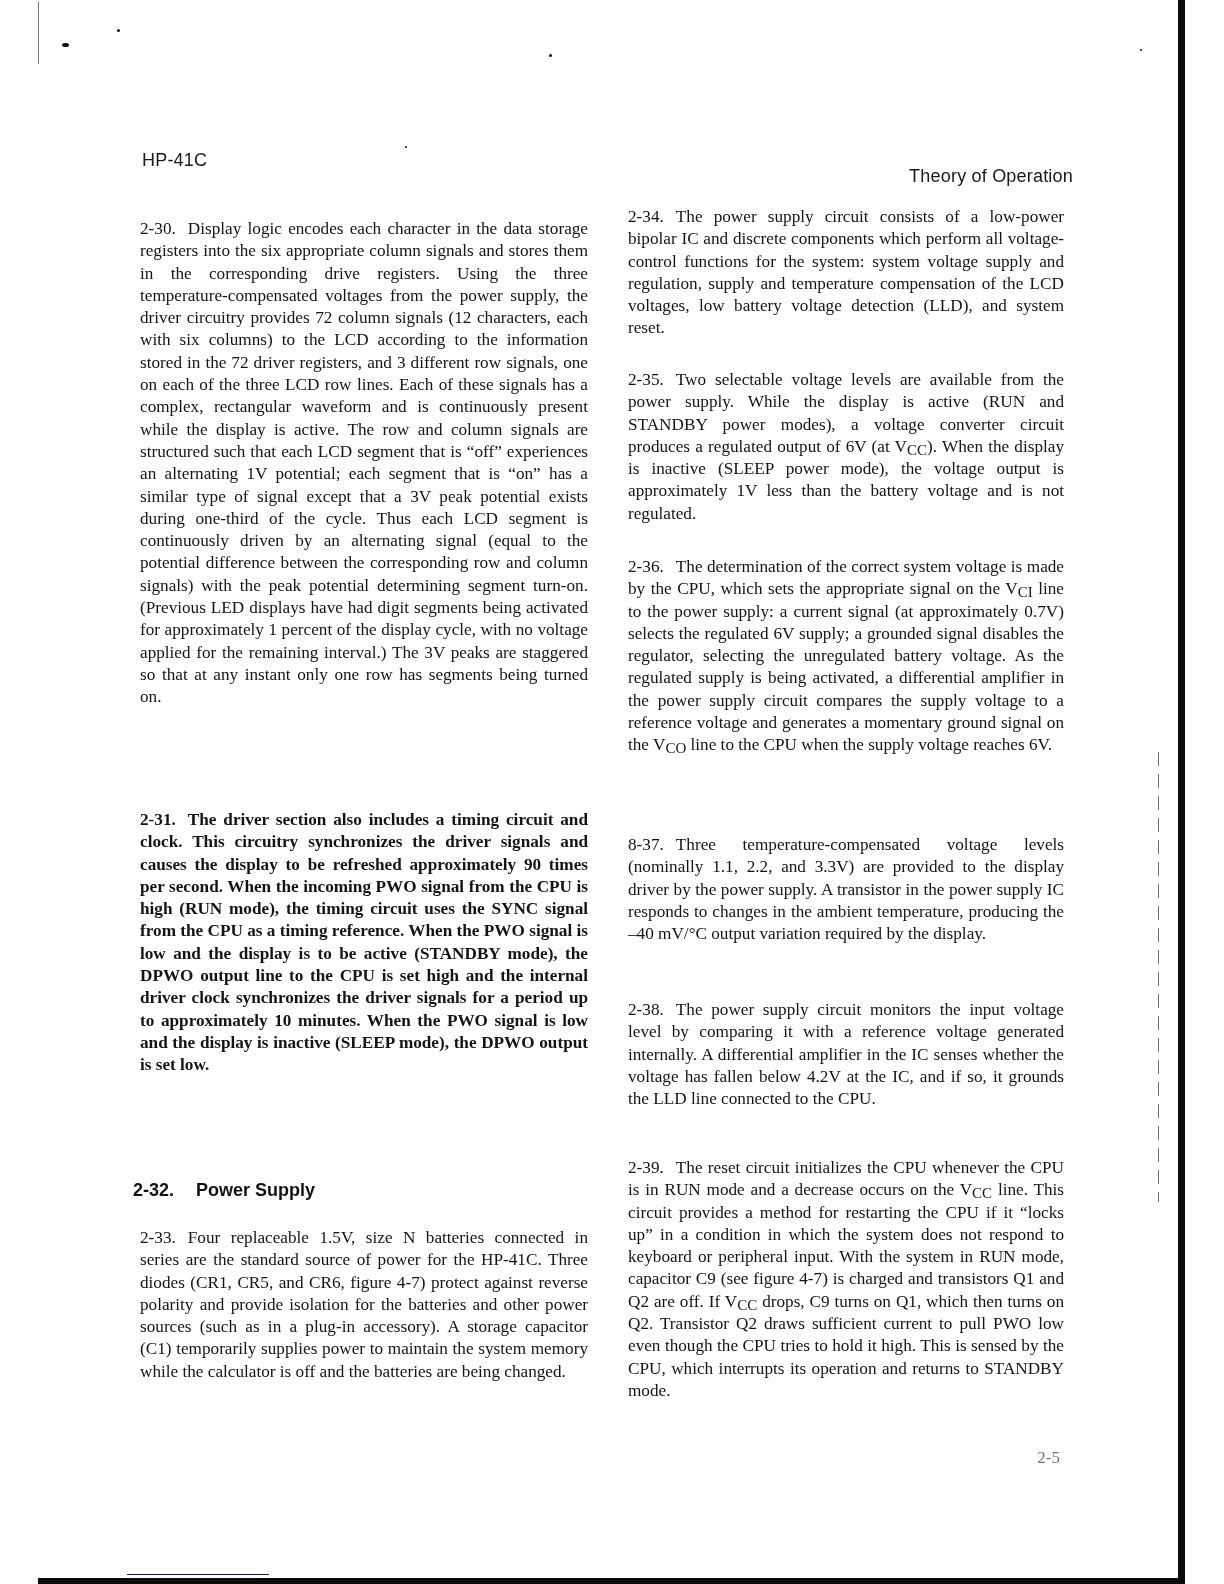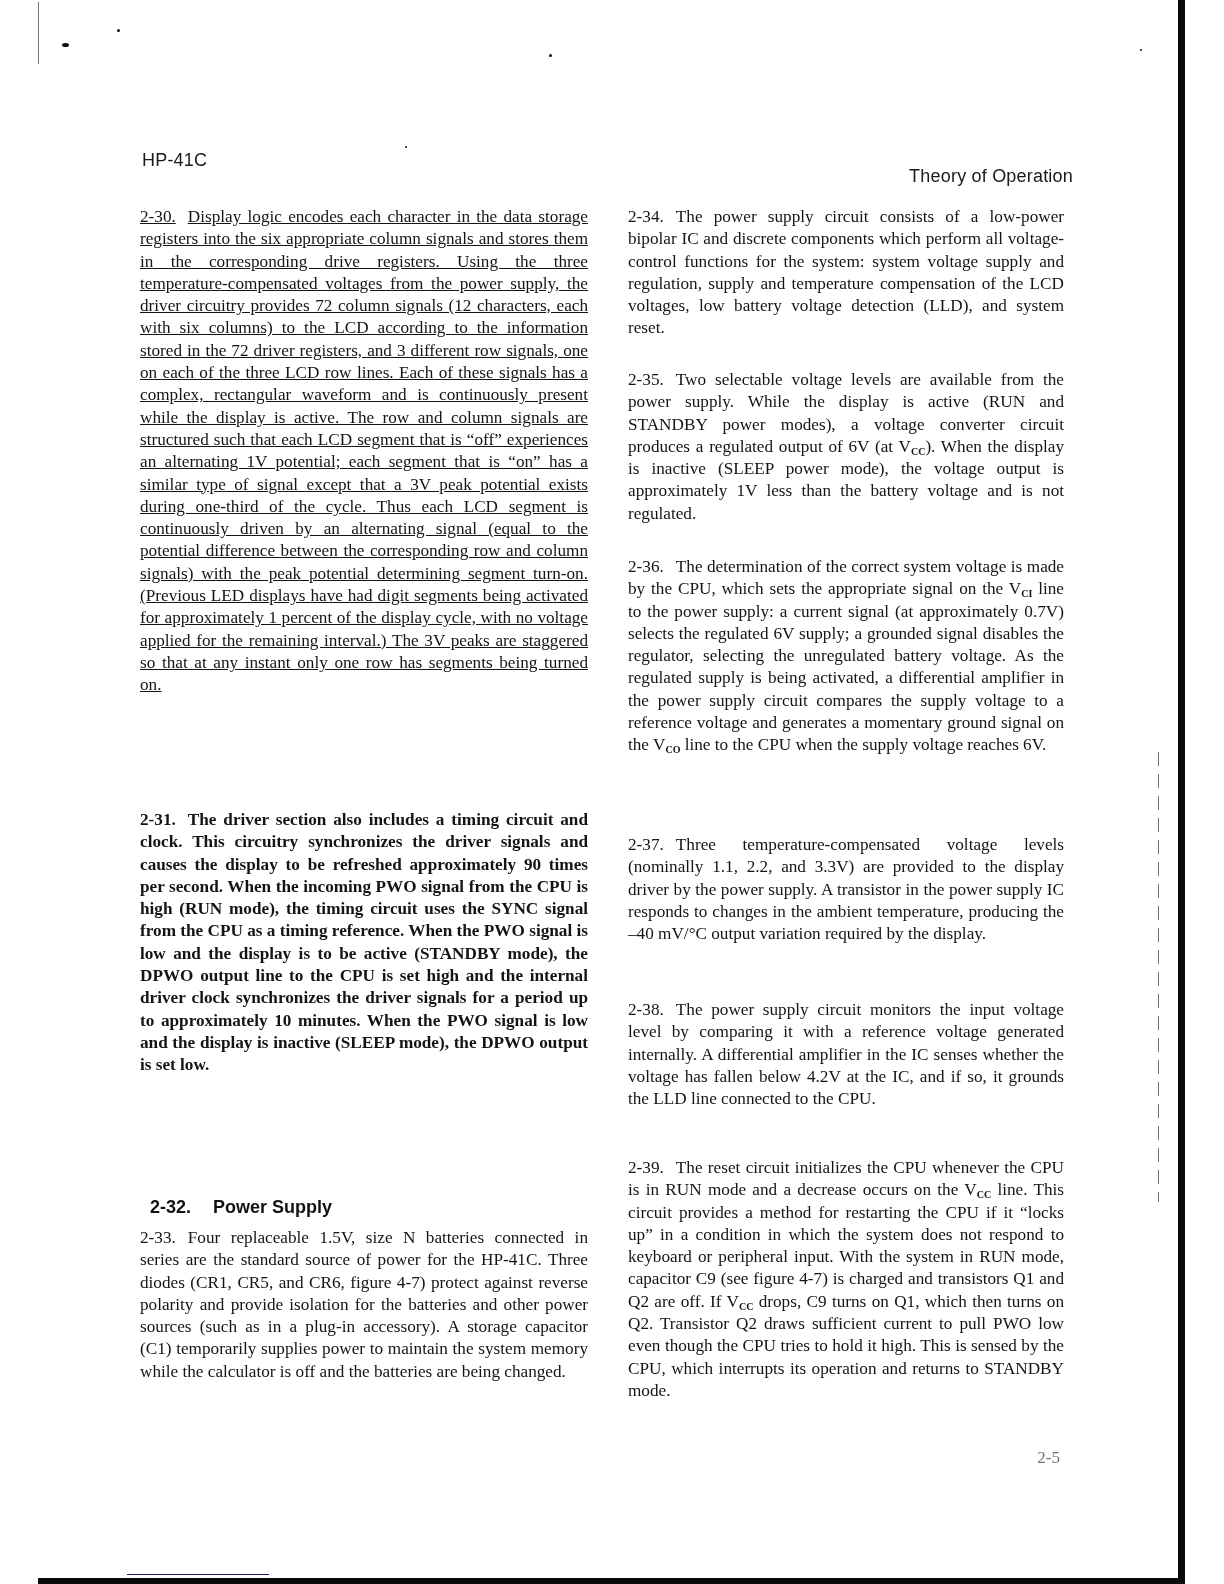--- a/index.html
+++ b/index.html
@@ -72,31 +72,31 @@
       position: absolute;
       font-size: 17.2px;
       line-height: 22.3px;
       text-align: justify;
       color: #141414;
       margin: 0;
     }
     .col-left { left: 140px; width: 448px; }
     .col-right { left: 628px; width: 436px; }
     .para .num { margin-right: 12px; }
-    .para sub { font-size: 10px; vertical-align: -3px; line-height: 0; font-weight: bold; }
+    .para sub { font-size: 15px; vertical-align: -3px; line-height: 0; }
 
     .section-heading {
       position: absolute;
       left: 133px;
       top: 1180px;
       font-family: "Liberation Sans", "DejaVu Sans", sans-serif;
       font-weight: bold;
       font-size: 18px;
       color: #111;
-      margin: 17px;
+      margin: 0;
     }
     .section-heading .num { margin-right: 22px; }
 
     .page-number {
       position: absolute;
       right: 164px;
       top: 1448px;
       font-size: 17px;
       color: #737373;
     }
@@ -113,21 +113,21 @@
   <div class="speck" style="left:405px;top:146px;width:2px;height:2px;"></div>
   <div class="speck" style="left:1140px;top:49px;width:2px;height:2px;"></div>
   <div class="right-border"></div>
   <div class="right-dash"></div>
   <div class="bottom-border"></div>
   <div class="blue-line"></div>
 
   <div class="running-head left">HP-41C</div>
   <div class="running-head right">Theory of Operation</div>
 
-  <p class="para col-left" style="top:206px;text-decoration:underline;">
+  <p class="para col-left" style="top:218px;">
     <span class="num">2-30.</span><span>Display logic encodes each character in the data storage registers into the six appropriate column signals and stores them in the corresponding drive registers. Using the three temperature-compensated voltages from the power supply, the driver circuitry provides 72 column signals (12 characters, each with six columns) to the LCD according to the information stored in the 72 driver registers, and 3 different row signals, one on each of the three LCD row lines. Each of these signals has a complex, rectangular waveform and is continuously present while the display is active. The row and column signals are structured such that each LCD segment that is “off” experiences an alternating 1V potential; each segment that is “on” has a similar type of signal except that a 3V peak potential exists during one-third of the cycle. Thus each LCD segment is continuously driven by an alternating signal (equal to the potential difference between the corresponding row and column signals) with the peak potential determining segment turn-on. (Previous LED displays have had digit segments being activated for approximately 1 percent of the display cycle, with no voltage applied for the remaining interval.) The 3V peaks are staggered so that at any instant only one row has segments being turned on.</span>
   </p>
 
   <p class="para col-left" style="top:809px;font-weight:bold;">
     <span class="num">2-31.</span><span>The driver section also includes a timing circuit and clock. This circuitry synchronizes the driver signals and causes the display to be refreshed approximately 90 times per second. When the incoming PWO signal from the CPU is high (RUN mode), the timing circuit uses the SYNC signal from the CPU as a timing reference. When the PWO signal is low and the display is to be active (STANDBY mode), the DPWO output line to the CPU is set high and the internal driver clock synchronizes the driver signals for a period up to approximately 10 minutes. When the PWO signal is low and the display is inactive (SLEEP mode), the DPWO output is set low.</span>
   </p>
 
   <h2 class="section-heading">
     <span class="num">2-32.</span><span>Power Supply</span>
   </h2>
@@ -142,21 +142,21 @@
 
   <p class="para col-right" style="top:369px;">
     <span class="num">2-35.</span><span>Two selectable voltage levels are available from the power supply. While the display is active (RUN and STANDBY power modes), a voltage converter circuit produces a regulated output of 6V (at V</span><sub>CC</sub><span>). When the display is inactive (SLEEP power mode), the voltage output is approximately 1V less than the battery voltage and is not regulated.</span>
   </p>
 
   <p class="para col-right" style="top:556px;">
     <span class="num">2-36.</span><span>The determination of the correct system voltage is made by the CPU, which sets the appropriate signal on the V</span><sub>CI</sub><span> line to the power supply: a current signal (at approximately 0.7V) selects the regulated 6V supply; a grounded signal disables the regulator, selecting the unregulated battery voltage. As the regulated supply is being activated, a differential amplifier in the power supply circuit compares the supply voltage to a reference voltage and generates a momentary ground signal on the V</span><sub>CO</sub><span> line to the CPU when the supply voltage reaches 6V.</span>
   </p>
 
   <p class="para col-right" style="top:834px;">
-    <span class="num">2-37.</span><span>Three temperature-compensated voltage levels (nominally 1.1, 2.2, and 3.3V) are provided to the display driver by the power supply. A transistor in the power supply IC responds to changes in the ambient temperature, producing the –40 mV/°C output variation required by the display.</span>
+    <span class="num">8-37.</span><span>Three temperature-compensated voltage levels (nominally 1.1, 2.2, and 3.3V) are provided to the display driver by the power supply. A transistor in the power supply IC responds to changes in the ambient temperature, producing the –40 mV/°C output variation required by the display.</span>
   </p>
 
   <p class="para col-right" style="top:999px;">
     <span class="num">2-38.</span><span>The power supply circuit monitors the input voltage level by comparing it with a reference voltage generated internally. A differential amplifier in the IC senses whether the voltage has fallen below 4.2V at the IC, and if so, it grounds the LLD line connected to the CPU.</span>
   </p>
 
   <p class="para col-right" style="top:1157px;">
     <span class="num">2-39.</span><span>The reset circuit initializes the CPU whenever the CPU is in RUN mode and a decrease occurs on the V</span><sub>CC</sub><span> line. This circuit provides a method for restarting the CPU if it “locks up” in a condition in which the system does not respond to keyboard or peripheral input. With the system in RUN mode, capacitor C9 (see figure 4-7) is charged and transistors Q1 and Q2 are off. If V</span><sub>CC</sub><span> drops, C9 turns on Q1, which then turns on Q2. Transistor Q2 draws sufficient current to pull PWO low even though the CPU tries to hold it high. This is sensed by the CPU, which interrupts its operation and returns to STANDBY mode.</span>
   </p>
 

